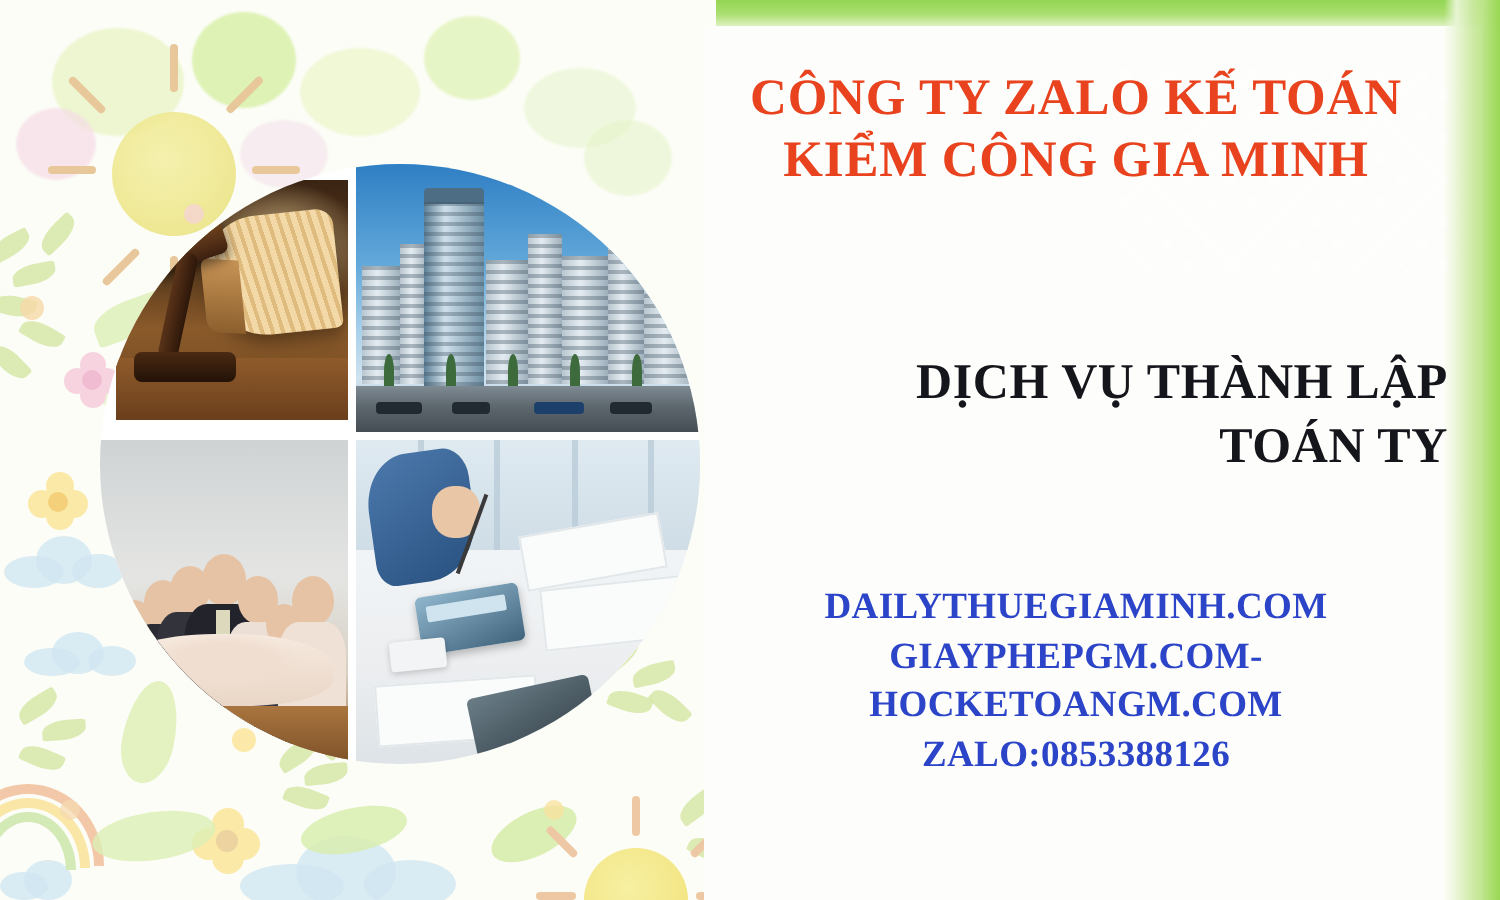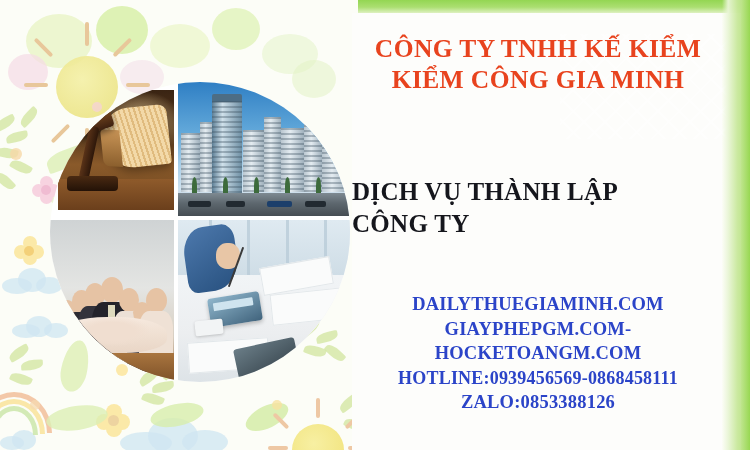--- a/index.html
+++ b/index.html
@@ -170,21 +170,21 @@
     color:#e8431e;
     font-weight:bold;
     font-size:25.5px;
     line-height:31px;
     letter-spacing:.4px;
     font-family:"Liberation Serif", serif;
   }
   .title .l2{display:block;}
   .subtitle{
     position:absolute;left:352px;top:176px;width:372px;
-    text-align:left;
+    text-align:right;
     color:#15161c;
     font-weight:bold;
     font-size:25px;
     line-height:32px;
     letter-spacing:.3px;
     font-family:"Liberation Serif", serif;
   }
   .contact{
     position:absolute;left:348px;top:292px;width:380px;
     text-align:center;
@@ -434,30 +434,29 @@
         <div class="sheet" style="left:54%;top:44%;width:42%;height:18%;transform:rotate(-6deg);"></div>
         <div class="sheet" style="left:6%;top:74%;width:46%;height:18%;transform:rotate(-4deg);"></div>
         <div class="calc"></div>
         <div class="phone"></div>
         <div class="tablet"></div>
       </div>
     </div>
   </div>
 
   <div class="title">
-    <span class="l1">CÔNG TY TNHH KẾ KIỂM</span>
+    <span class="l1">CÔNG TY ZALO KẾ TOÁN</span>
     <span class="l2">KIỂM CÔNG GIA MINH</span>
   </div>
 
   <div class="subtitle">
     <span>DỊCH VỤ THÀNH LẬP</span><br>
-    <span>CÔNG TY</span>
+    <span>TOÁN TY</span>
   </div>
 
   <div class="contact">
     <span>DAILYTHUEGIAMINH.COM</span>
     <span>GIAYPHEPGM.COM-</span>
     <span>HOCKETOANGM.COM</span>
-    <span class="wide">HOTLINE:0939456569-0868458111</span>
     <span>ZALO:0853388126</span>
   </div>
 
 </div>
 
 </body></html>

